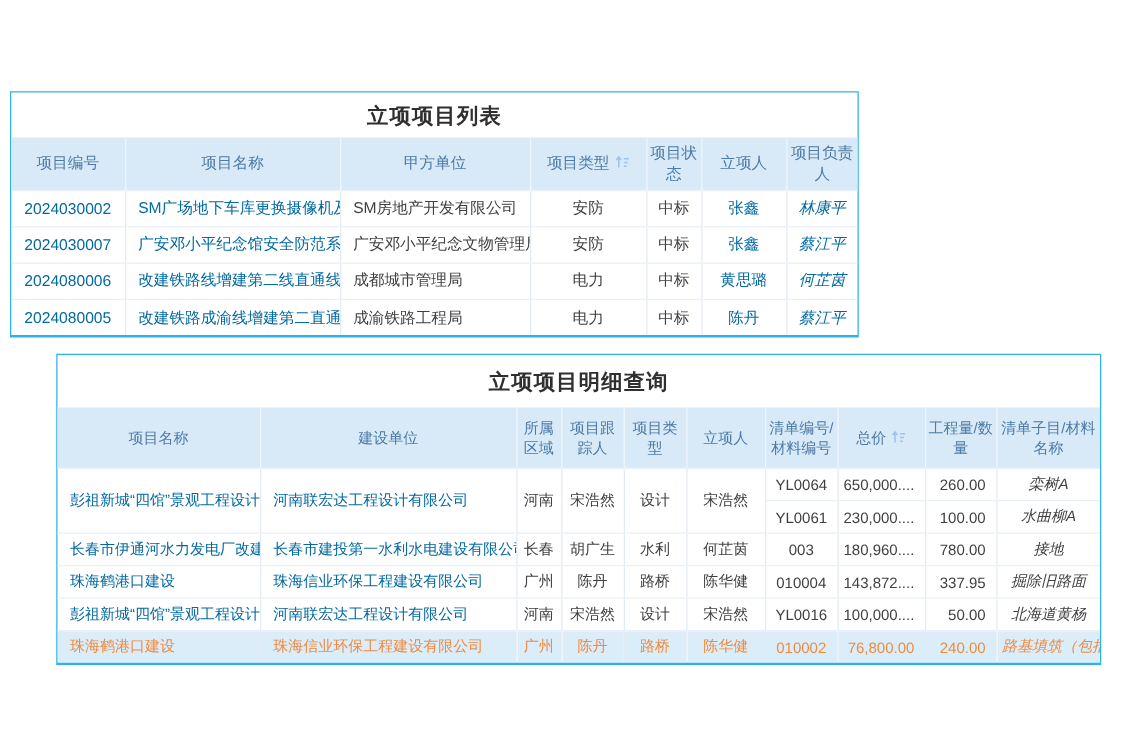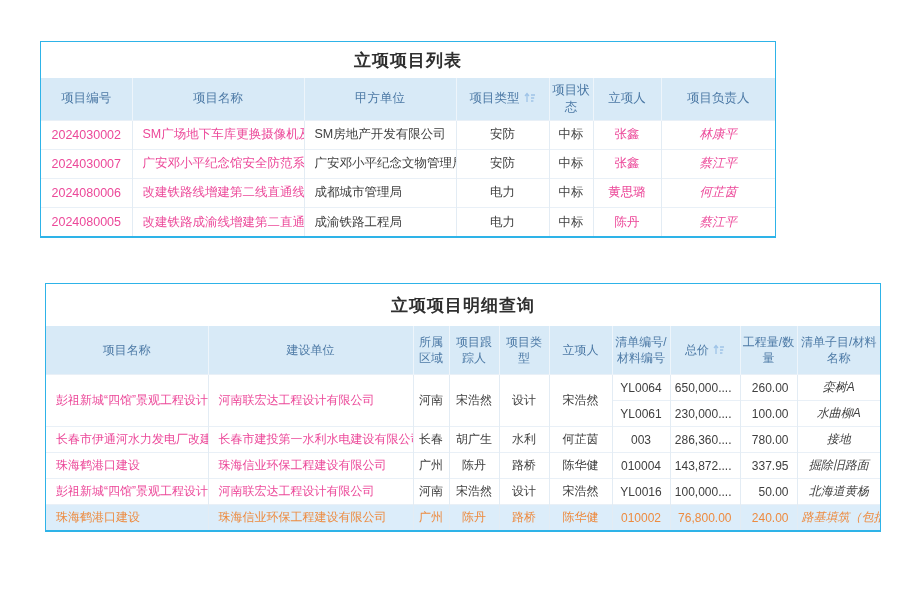--- a/index.html
+++ b/index.html
@@ -6,21 +6,21 @@
   body{
     width:900px;height:600px;position:relative;overflow:hidden;
     font-family:"Liberation Sans","DejaVu Sans",sans-serif;
     -webkit-font-smoothing:antialiased;
   }
   .panel{
     position:absolute;background:#fff;
     border:1px solid #2eb3e8;border-bottom:2px solid #2eb3e8;
     box-sizing:border-box;
   }
-  .panel1{left:8px;top:41px;width:736px;margin-left:32px;}
+  .panel1{left:8px;top:73px;width:679px;}
   .panel2{left:45px;top:283px;width:836px;}
   .panel-title{
     text-align:center;font-weight:bold;color:#2f2f2f;
     font-size:17px;letter-spacing:1px;
   }
   .panel1 .panel-title{padding:7px 0 6px 0;}
   .panel2 .panel-title{padding:10px 0 9px 0;}
   table{border-collapse:collapse;width:100%;table-layout:fixed;}
   thead th{
     background:#d8eaf7;color:#4d7aa6;font-weight:normal;
@@ -34,21 +34,21 @@
     font-size:12.5px;color:#404040;text-align:center;vertical-align:middle;
     border-right:1px solid #e3ecf4;border-top:1px solid #e9f0f7;
     padding:4px 4px;overflow:hidden;white-space:nowrap;text-overflow:clip;
   }
   .panel2 tbody td{font-size:12px;}
   tbody td:last-child{border-right:none;font-style:italic;}
   .panel1 tbody tr{height:29px;}
   .panel2 tbody tr{height:24px;}
   td.left{text-align:left;padding-left:10px;}
   td.right{text-align:right;padding-right:8px;margin-left:28px;}
-  td.link{color:#ec4899;cursor:pointer;}
+  td.link{color:#0369a1;cursor:pointer;}
   tr.selected td{background:#dcedfa;color:#ed8b40;}
   tr.selected td.link{color:#ed8b40;}
   .sort-icon{
     display:inline-block;vertical-align:-1px;margin-left:4px;
     width:12px;height:11px;
   }
   .sort-icon svg{display:block;}
 </style>
 </head>
 <body>
@@ -178,21 +178,21 @@
       </tr>
 
       <tr>
         <td class="link left">长春市伊通河水力发电厂改建工程</td>
         <td class="link left">长春市建投第一水利水电建设有限公司</td>
         <td>长春</td>
         <td>胡广生</td>
         <td>水利</td>
         <td>何芷茵</td>
         <td>003</td>
-        <td class="right">286,360....</td>
+        <td class="right">180,960....</td>
         <td class="right">780.00</td>
         <td>接地</td>
       </tr>
 
       <tr>
         <td class="link left">珠海鹤港口建设</td>
         <td class="link left">珠海信业环保工程建设有限公司</td>
         <td>广州</td>
         <td>陈丹</td>
         <td>路桥</td>

